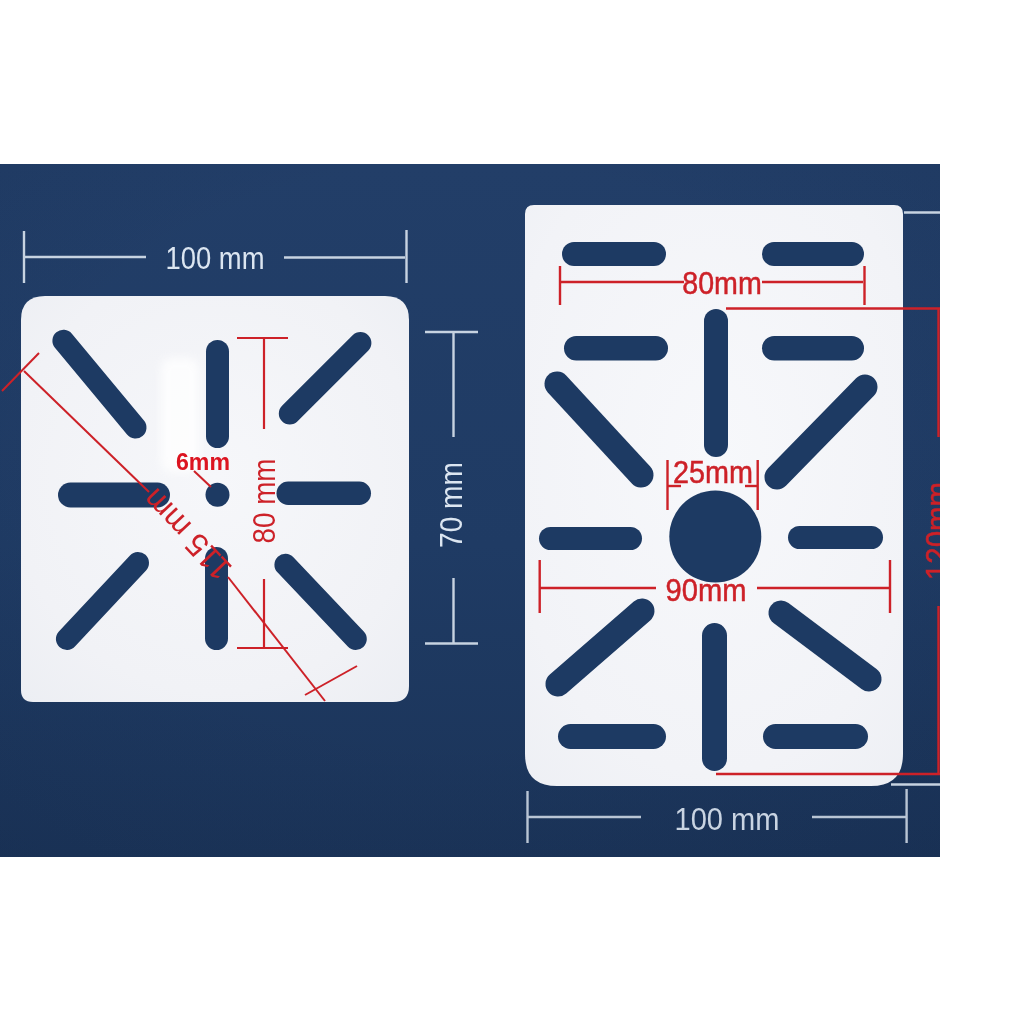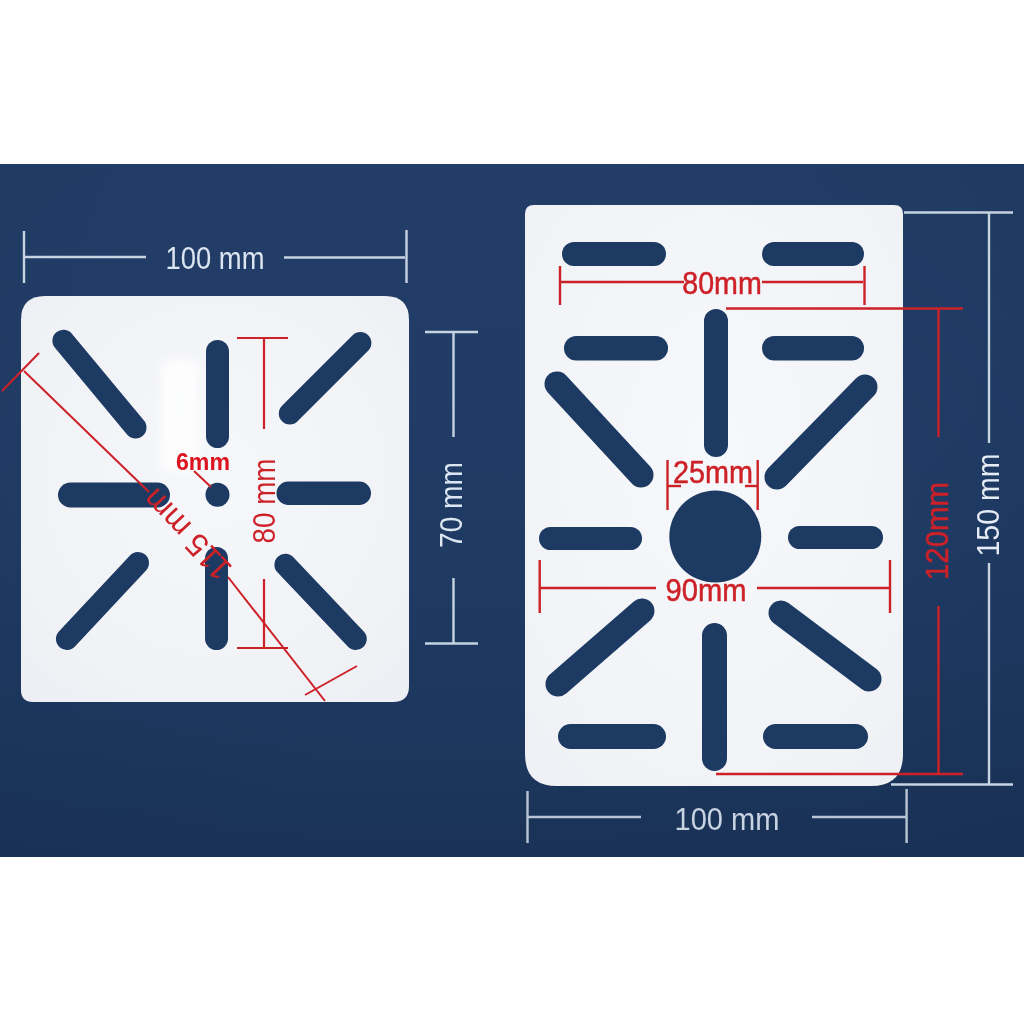--- a/index.html
+++ b/index.html
@@ -1,16 +1,16 @@
 <!DOCTYPE html>
 <html><head>
 <meta charset="utf-8">
 <style>
   html,body{margin:0;padding:0;background:#ffffff;}
-  .page{position:relative;width:1024px;height:1024px;overflow:hidden;
+  .page{position:relative;width:940px;height:1024px;overflow:hidden;
         font-family:"Liberation Sans", sans-serif;}
   svg{display:block}
 </style>
 </head>
 <body>
 <div class="page">
 <svg width="1024" height="1024" viewBox="0 0 1024 1024">
 <defs>
   <linearGradient id="bgg" x1="0" y1="0" x2="0" y2="1">
     <stop offset="0" stop-color="#223e68"></stop>

